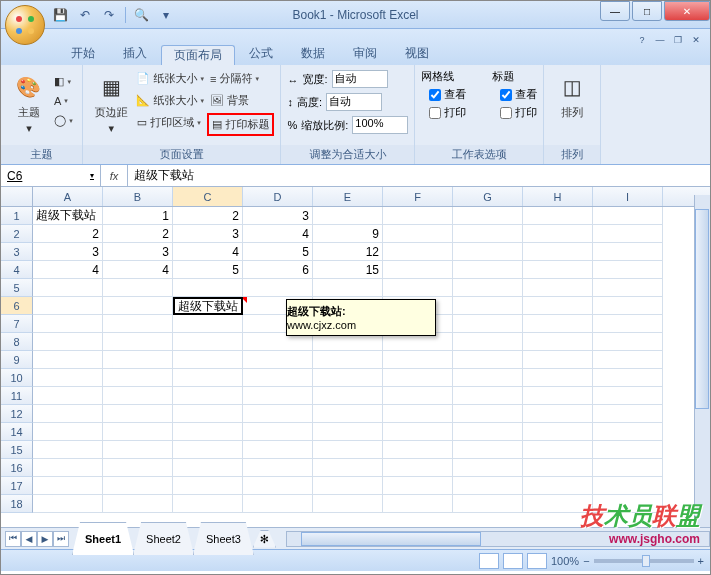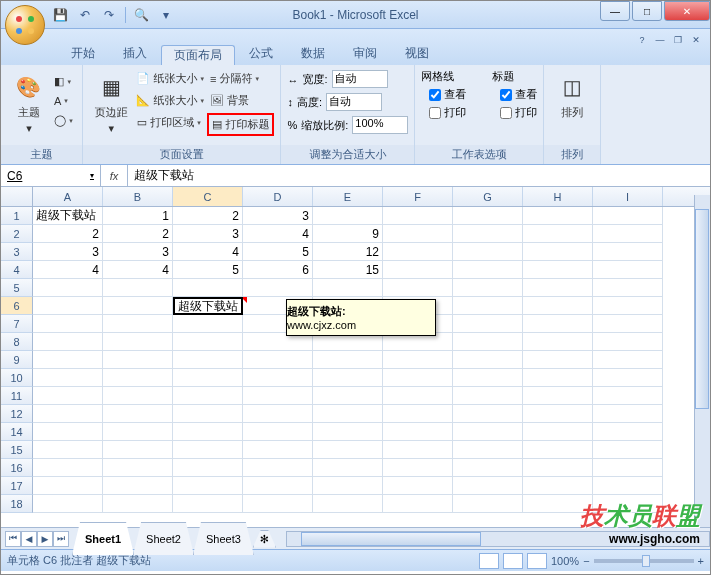--- a/index.html
+++ b/index.html
@@ -81,21 +81,21 @@
 .statusbar { height: 22px; background: linear-gradient(#dae9fb,#c5dbf5); display: flex; align-items: center; padding: 0 6px; font-size: 11px; color: #3b5a82; border-top: 1px solid #8db2e3; }
 .status-right { margin-left: auto; display: flex; align-items: center; gap: 4px; }
 .view-btn { width: 20px; height: 16px; border: 1px solid #8db2e3; background: #fff; }
 .zoom-slider { width: 100px; height: 4px; background: #a5b9d5; position: relative; }
 .zoom-thumb { position: absolute; left: 48px; top: -4px; width: 8px; height: 12px; background: #e4ecf7; border: 1px solid #8db2e3; }
 
 
 .watermark { position: absolute; right: 10px; bottom: 28px; z-index: 100; pointer-events: none; }
 .wm1 { font-size: 24px; font-weight: bold; font-style: italic; color: #3bb54a; text-shadow: 1px 1px 0 #fff; }
 .wm1 .r { color: #e84545; }
-.wm2 { font-size: 12px; font-weight: bold; color: #000000; text-align: right; }
+.wm2 { font-size: 12px; font-weight: bold; color: #be185d; text-align: right; }
 </style>
 </head>
 <body>
 
 <div class="titlebar">
   <div class="office-btn">
     <svg viewBox="0 0 24 24">
         <circle cx="6" cy="6" r="3" fill="#e84545"></circle>
         <circle cx="18" cy="6" r="3" fill="#3bb54a"></circle>
         <circle cx="6" cy="18" r="3" fill="#4a90e2"></circle>
@@ -516,21 +516,20 @@
   <div class="sheet-tab active">Sheet1</div>
   <div class="sheet-tab">Sheet2</div>
   <div class="sheet-tab">Sheet3</div>
   <div class="sheet-tab" style="padding:2px 6px">✻</div>
   <div class="hscroll">
     <div class="hscroll-thumb"></div>
   </div>
 </div>
 
 <div class="statusbar">
-  <span>单元格 C6 批注者 超级下载站</span>
   <div class="status-right">
     <div class="view-btn"></div>
     <div class="view-btn"></div>
     <div class="view-btn"></div>
     <span>100%</span>
     <span>−</span>
     <div class="zoom-slider">
         <div class="zoom-thumb"></div>
       </div>
     <span>+</span>

